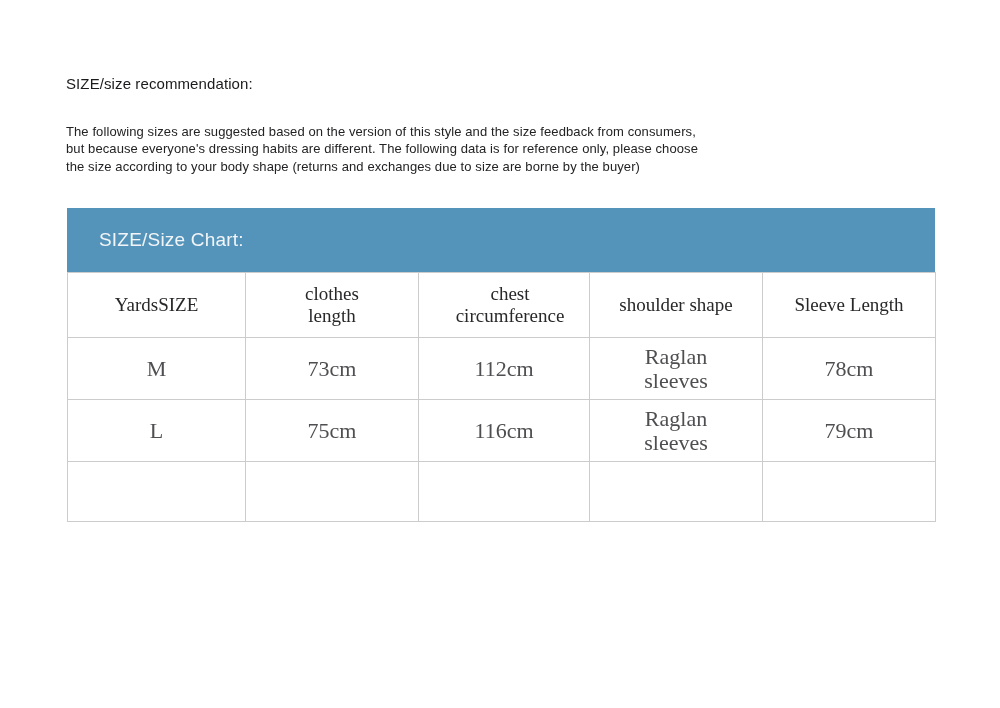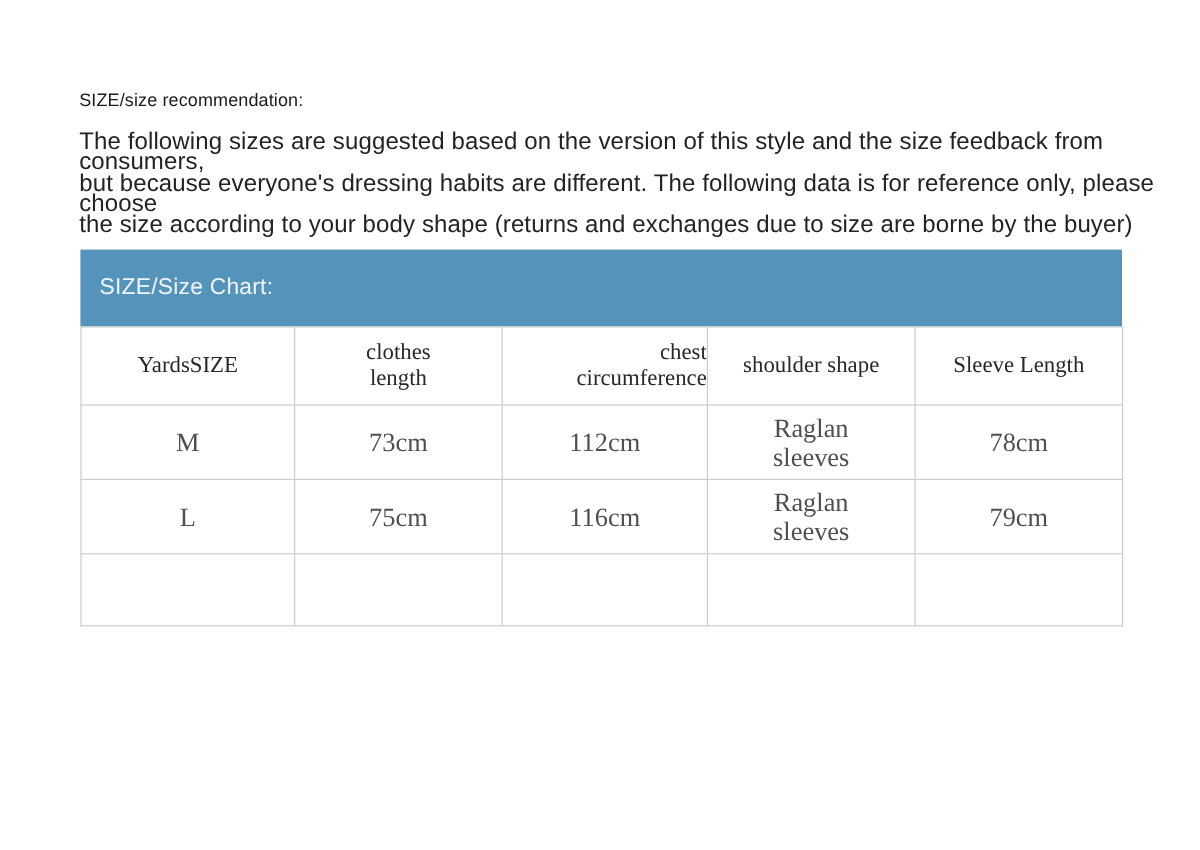--- a/index.html
+++ b/index.html
@@ -21,40 +21,40 @@
     left: 66px;
     top: 75px;
     font-size: 15px;
     letter-spacing: 0.1px;
     color: #1b1b1d;
   }
 
   .size-disclaimer {
     position: absolute;
     left: 66px;
-    top: 110px;
+    top: 123px;
     width: 910px;
-    font-size: 20px;
+    font-size: 13px;
     line-height: 17.3px;
     letter-spacing: 0.1px;
     color: #232325;
     white-space: pre-line;
   }
 
   .chart-title-bar {
     position: absolute;
     left: 67px;
     top: 208px;
     width: 868px;
     height: 64px;
     background: #5594ba;
     display: flex;
     align-items: center;
     box-sizing: border-box;
-    padding-left: 16px;
+    padding-left: 32px;
   }
   .chart-title-bar .bar-label {
     font-size: 19px;
     color: #f2f5f7;
     letter-spacing: 0.2px;
   }
 
   table.size-chart {
     position: absolute;
     left: 67px;
@@ -74,21 +74,21 @@
     overflow: hidden;
   }
   .size-chart th {
     height: 64px;
     font-weight: 400;
     font-size: 19px;
     line-height: 22px;
     color: #28282a;
   }
   .size-chart th.col-chest {
-    text-align: right;
+    text-align: center;
     padding-left: 12px;
   }
   .size-chart td {
     height: 61px;
     font-size: 22px;
     line-height: 24px;
     color: #4f4f52;
   }
   .size-chart tr.empty-row td {
     height: 59px;

